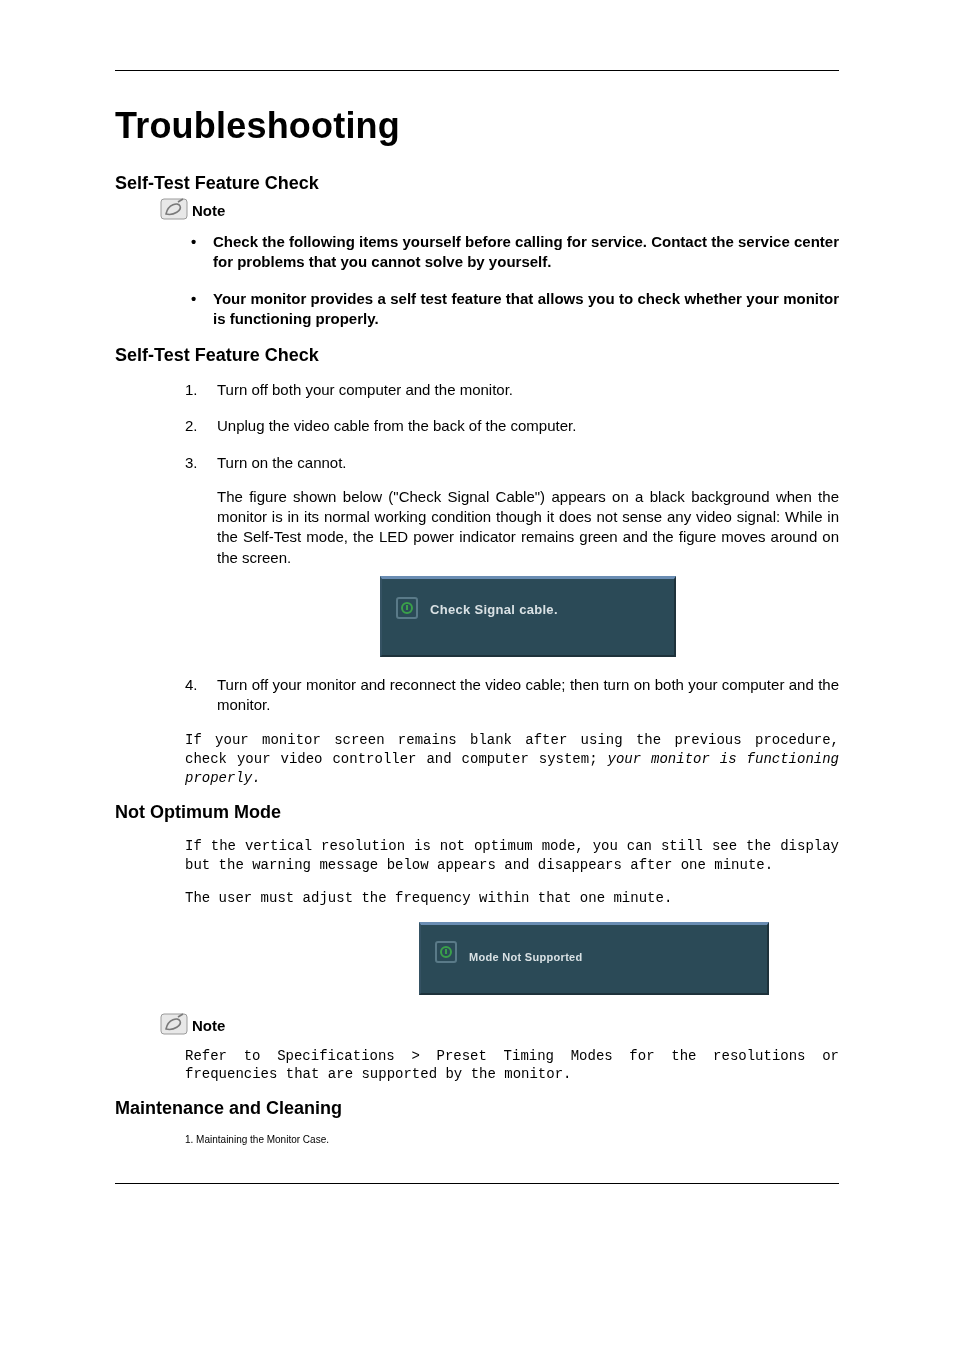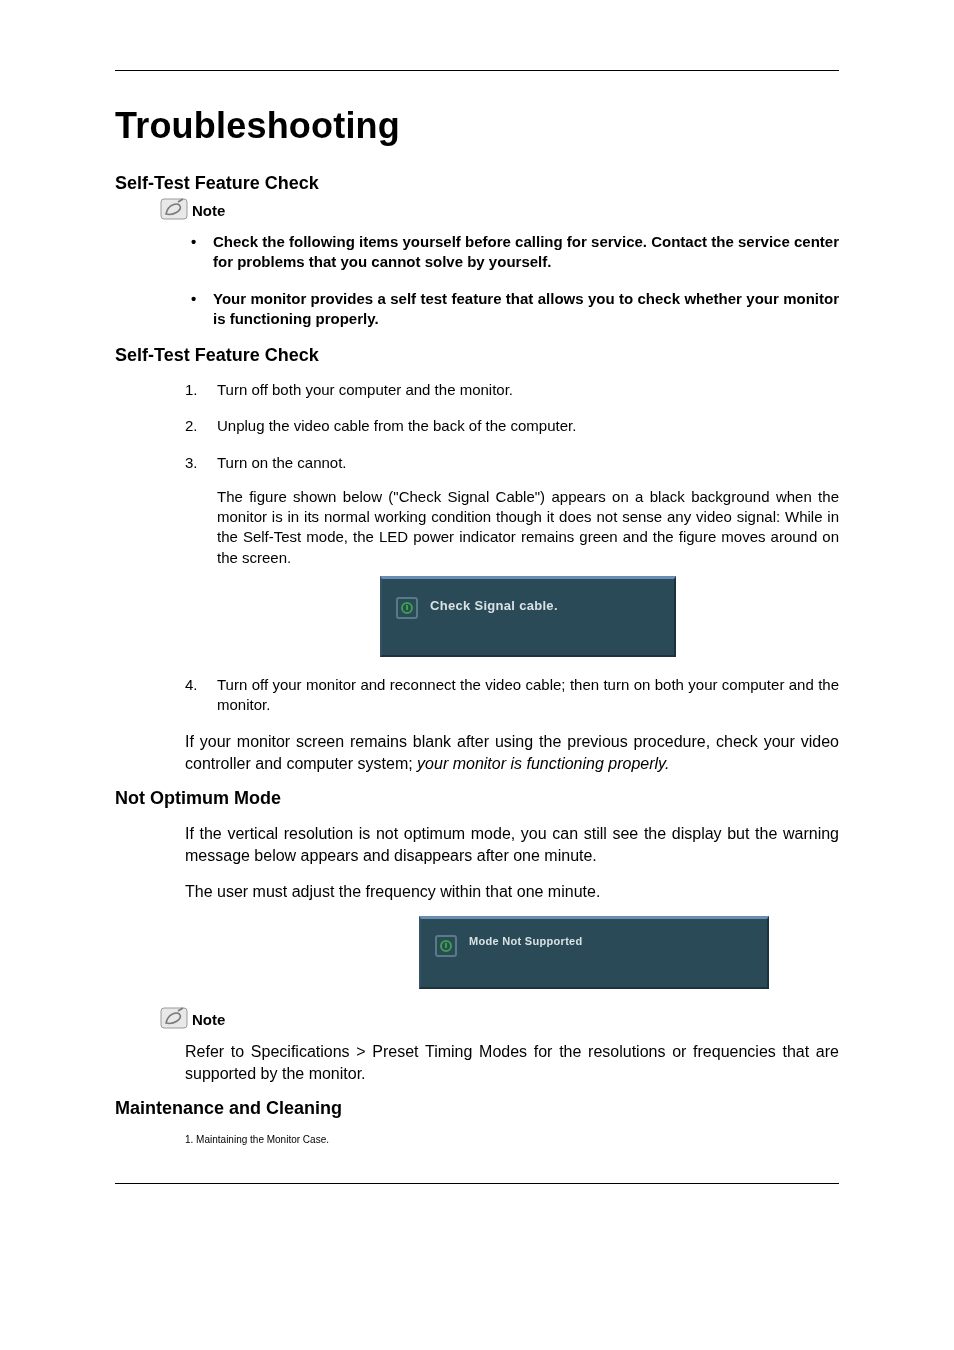--- a/index.html
+++ b/index.html
@@ -93,45 +93,46 @@
     left: 0;
     top: 0;
     width: 24px;
   }
   .step-sub {
     margin-top: 14px;
     text-align: justify;
   }
   .body-block {
     margin-left: 70px;
-    font-size: 16px;
+    font-size: 14px;
     line-height: 1.35;
     text-align: justify;
     margin-bottom: 14px;
+    font-family: Liberation Mono, monospace;
   }
   .italic { font-style: italic; }
   .bold { font-weight: normal; }
 
   .osd-wrap {
     display: flex;
     justify-content: center;
     margin: 8px 0 18px 0;
   }
   .osd-box {
     background: #2b4a57;
     border-top: 3px solid #6a8db3;
     border-left: 2px solid #355263;
     border-right: 2px solid #1e323b;
     border-bottom: 2px solid #1e323b;
     padding: 18px 14px 36px 14px;
     width: 296px;
   }
   .osd-row {
     display: flex;
-    align-items: flex-start;
+    align-items: flex-end;
     gap: 12px;
   }
   .osd-icon {
     width: 22px;
     height: 22px;
     border: 2px solid #5a7a88;
     border-radius: 3px;
     display: flex;
     align-items: center;
     justify-content: center;

